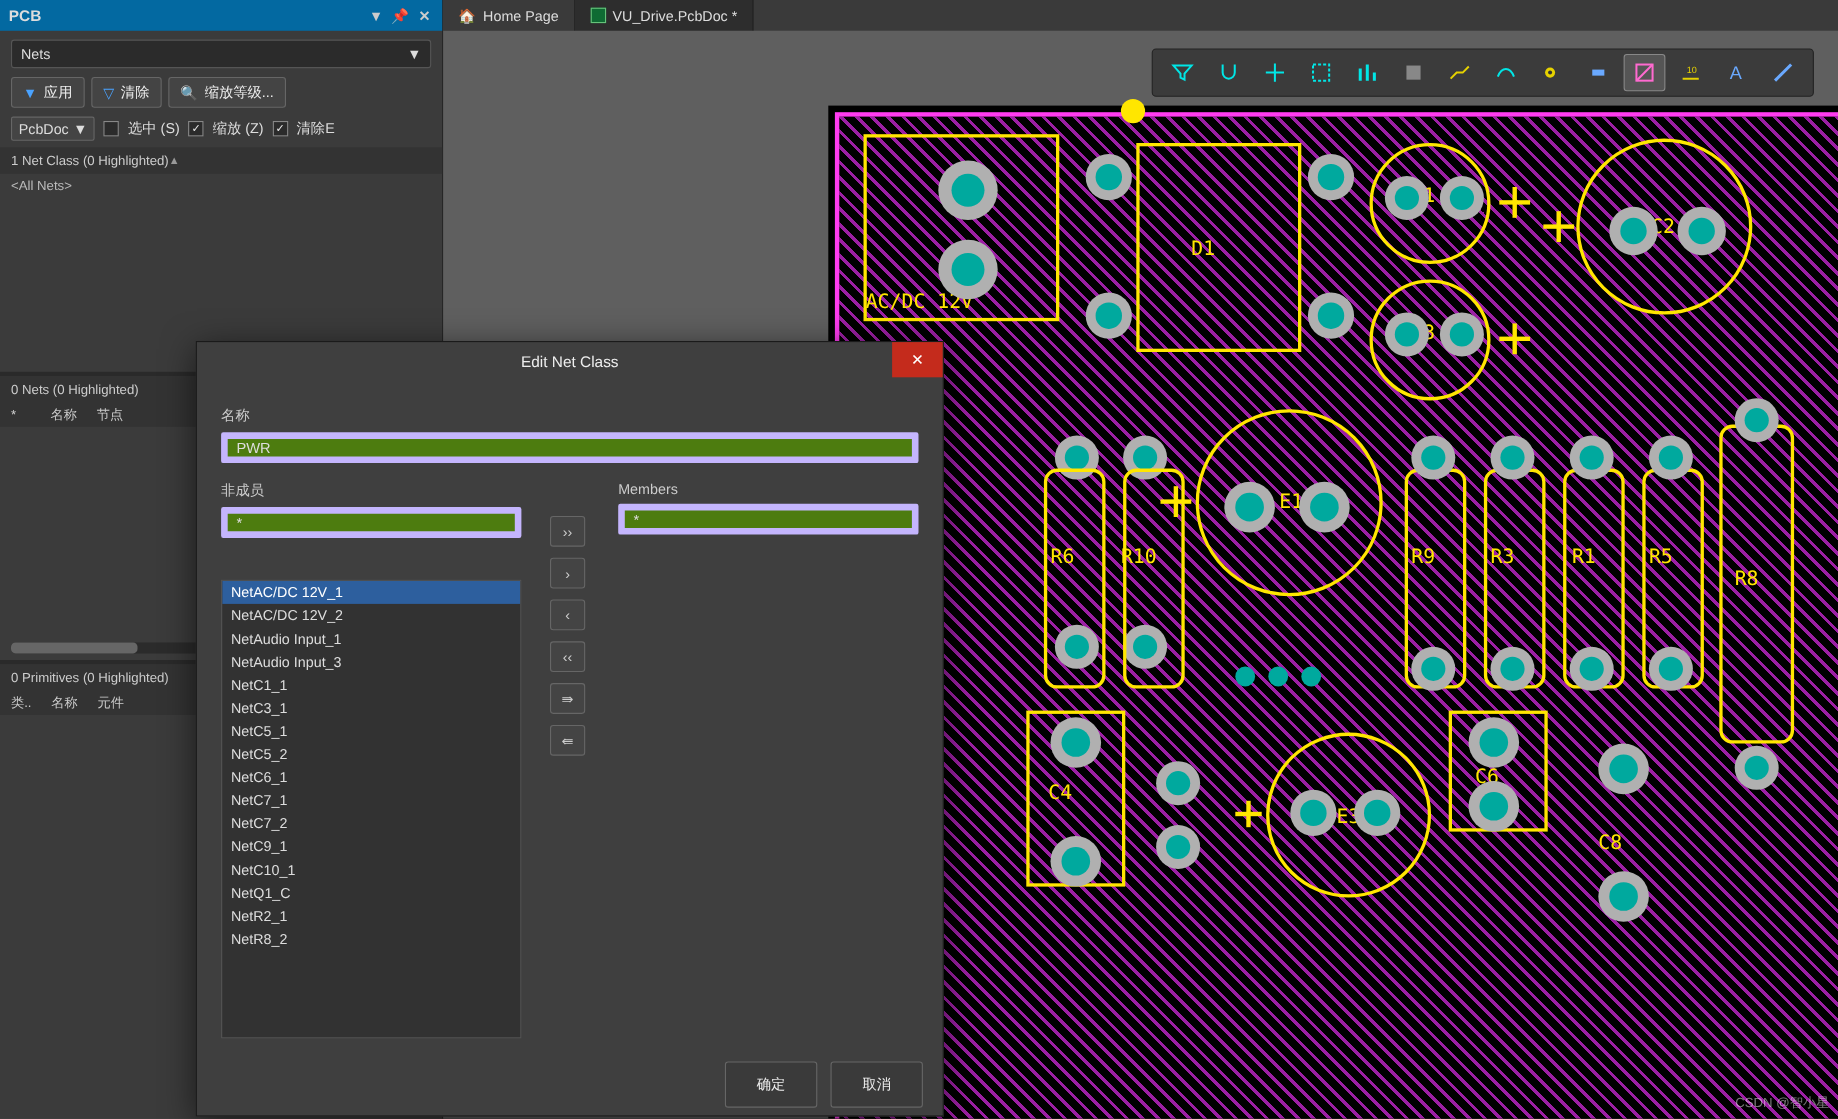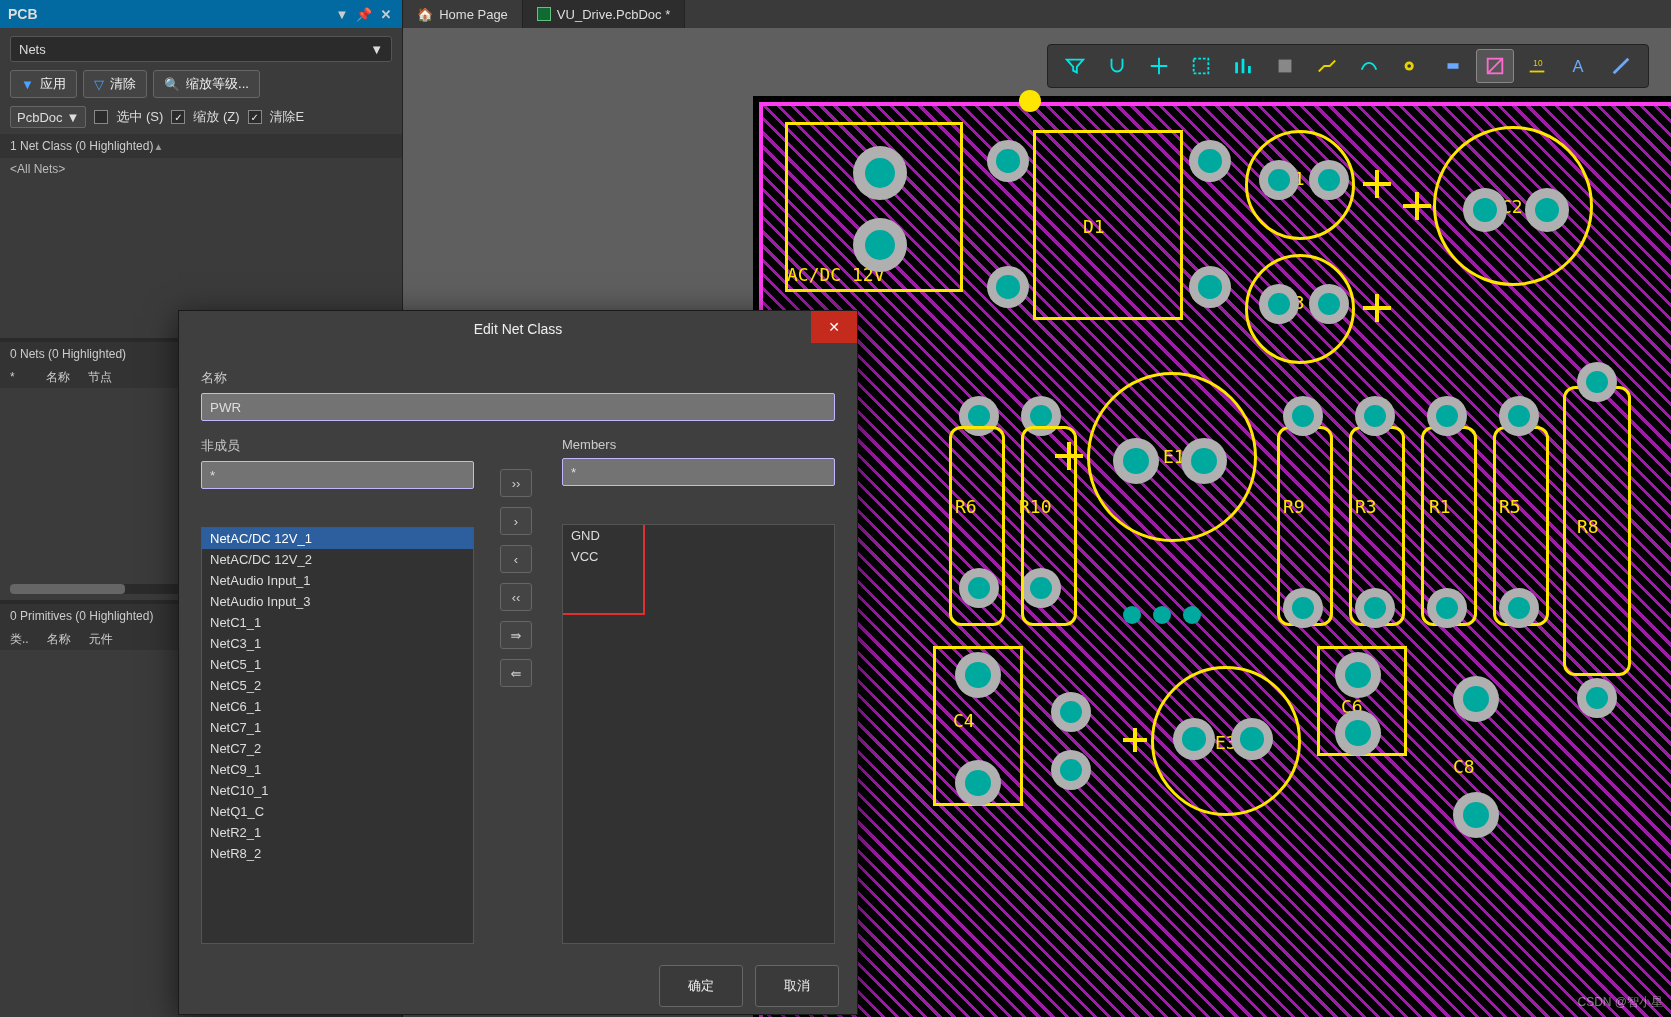--- a/index.html
+++ b/index.html
@@ -54,21 +54,21 @@
   .plus-h { position:absolute; height:4px; background:#ffe600;}
   .circ { position:absolute; border:3px solid #ffe600; border-radius:50%;}
   .watermark{position:absolute;right:8px;bottom:6px;color:rgba(240,240,240,0.5);font-size:12px;z-index:5;}
   
   .dialog-mask { position:absolute; left:0; top:0; width:100%; height:100%; z-index:10; pointer-events:none;}
   .dialog { position:absolute; left:178px; top:310px; width:680px; height:705px; background:#3f3f3f; border:1px solid #1a1a1a; box-shadow:0 6px 30px rgba(0,0,0,0.6); display:flex; flex-direction:column; pointer-events:auto;}
   .dlg-title { height:36px; display:flex; align-items:center; justify-content:center; color:#eee; position:relative; font-size:14px;}
   .dlg-close { position:absolute; right:0; top:0; width:46px; height:32px; background:#c42b1c; color:#fff; display:flex; align-items:center; justify-content:center; font-size:14px;}
   .dlg-body { flex:1; padding:14px 22px; display:flex; flex-direction:column; }
   .fld-lbl { color:#ccc; font-size:13px; margin:8px 0 6px 0;}
-  .fld-input { background:#737373; border:1px solid #c4b5fd; height:28px; padding:0 8px; color:#ddd; border-radius:2px; width:100%;}
+  .fld-input { background:#4d7c0f; border:6px solid #c4b5fd; height:28px; padding:0 8px; color:#ddd; border-radius:2px; width:100%;}
   .cols { display:flex; gap:26px; margin-top:8px; flex:1;}
   .col { flex:1; display:flex; flex-direction:column;}
   .listbox { flex:1; background:#323232; border:1px solid #555; overflow-y:auto; position:relative;}
   .listbox.small-scroll::-webkit-scrollbar{width:10px;} .listbox.small-scroll::-webkit-scrollbar-thumb{background:#666;}
   .li { padding:3px 8px; color:#ddd; font-size:13px;}
   .li.sel { background:#2d5f9e; color:#fff;}
   .xfer { width:36px; display:flex; flex-direction:column; gap:10px; padding-top:40px;}
   .xbtn { width:32px; height:28px; background:#444; border:1px solid #666; border-radius:3px; display:flex; align-items:center; justify-content:center; color:#ccc; font-size:13px;}
   .members-box { border:2px solid #e03030; }
   .dlg-ftr { height:56px; display:flex; align-items:center; justify-content:flex-end; gap:12px; padding:0 18px;}
@@ -379,27 +379,20 @@
           <div class="xbtn">››</div>
           <div class="xbtn">›</div>
           <div class="xbtn">‹</div>
           <div class="xbtn">‹‹</div>
           <div class="xbtn">⇛</div>
           <div class="xbtn">⇚</div>
         </div>
         <div class="col">
           <div class="fld-lbl">Members</div>
           <input class="fld-input" style="margin-bottom: 38px;" value="*">
-          <div class="listbox" style="position:relative;">
-            <div class="members-box" style="position:absolute;left:-2px;top:-2px;width:84px;height:92px;pointer-events:none;"></div>
-            <div id="members">
-                <div class="li">GND</div>
-                <div class="li">VCC</div>
-              </div>
-          </div>
         </div>
       </div>
     </div>
     <div class="dlg-ftr">
       <div class="dlg-btn">
           <span>确定</span>
         </div>
       <div class="dlg-btn">
           <span>取消</span>
         </div>

